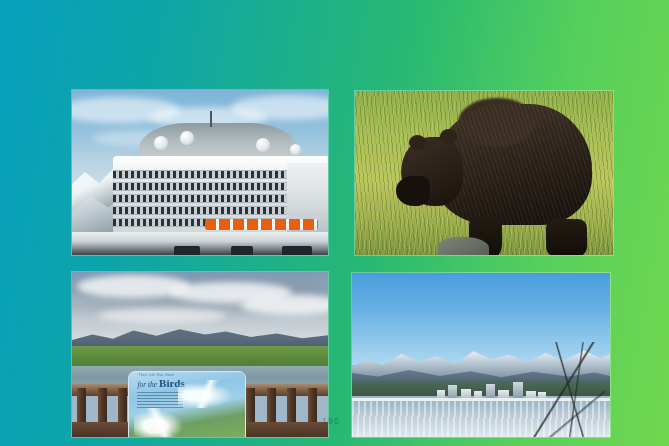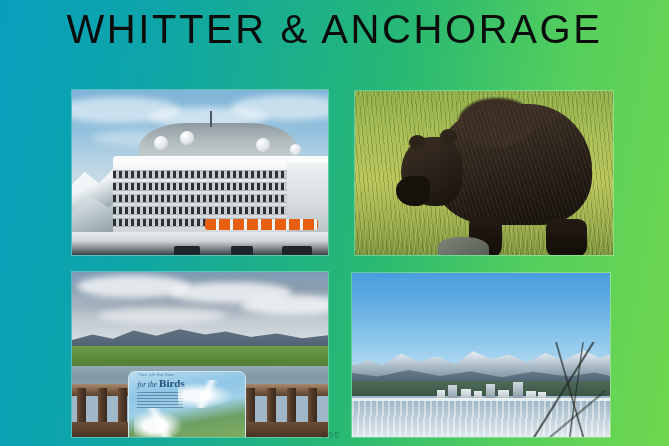--- a/index.html
+++ b/index.html
@@ -401,35 +401,34 @@
       linear-gradient(122deg, rgba(0,0,0,0) 47%, rgba(32,38,34,0.85) 48.5%, rgba(0,0,0,0) 50%),
       linear-gradient(74deg, rgba(0,0,0,0) 52%, rgba(32,38,34,0.8) 53.4%, rgba(0,0,0,0) 55%),
       linear-gradient(98deg, rgba(0,0,0,0) 60%, rgba(32,38,34,0.7) 61.2%, rgba(0,0,0,0) 63%),
       linear-gradient(140deg, rgba(0,0,0,0) 70%, rgba(32,38,34,0.6) 71.2%, rgba(0,0,0,0) 73%);
   }
 
   
   .watermark {
     position: absolute;
     left: 322px;
-    bottom: 6px;
+    bottom: 20px;
     font-size: 9px;
     letter-spacing: 1px;
     color: rgba(40,55,48,0.38);
     font-family: "Liberation Sans", sans-serif;
     white-space: nowrap;
   }
 </style>
 </head>
 <body>
 
 <div id="poster">
 
   <div class="title-block">
-    <div class="title-line-1">WHITTER &amp; ANCHORAGE</div>
   </div>
 
   <div class="photo" id="photo-ship">
     <div class="ph-inner">
       <div class="ship-sky"></div>
 
       <div class="ship-cloud" style="left:-6%;top:4%;width:48%;height:16%;"></div>
       <div class="ship-cloud" style="left:30%;top:10%;width:46%;height:13%;"></div>
       <div class="ship-cloud" style="left:62%;top:3%;width:46%;height:15%;"></div>
       <div class="ship-cloud" style="left:8%;top:24%;width:40%;height:10%;opacity:.6;"></div>

